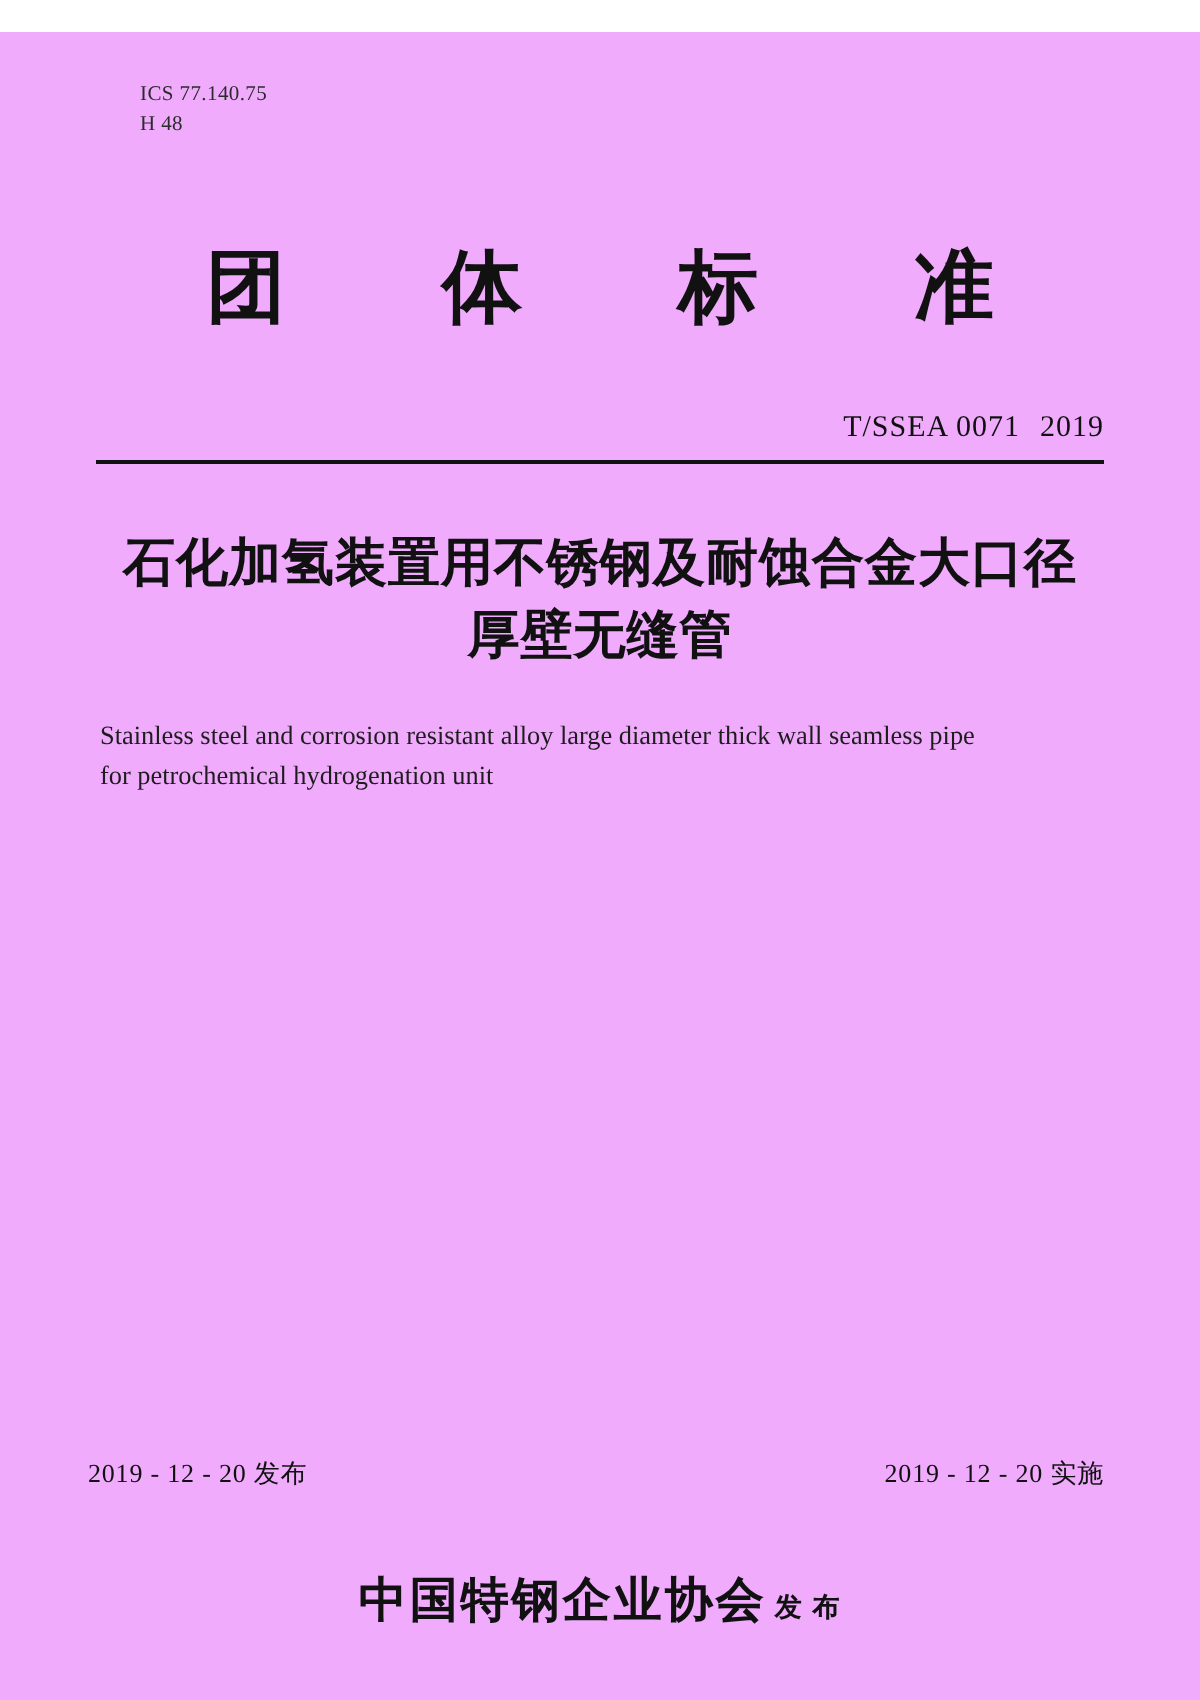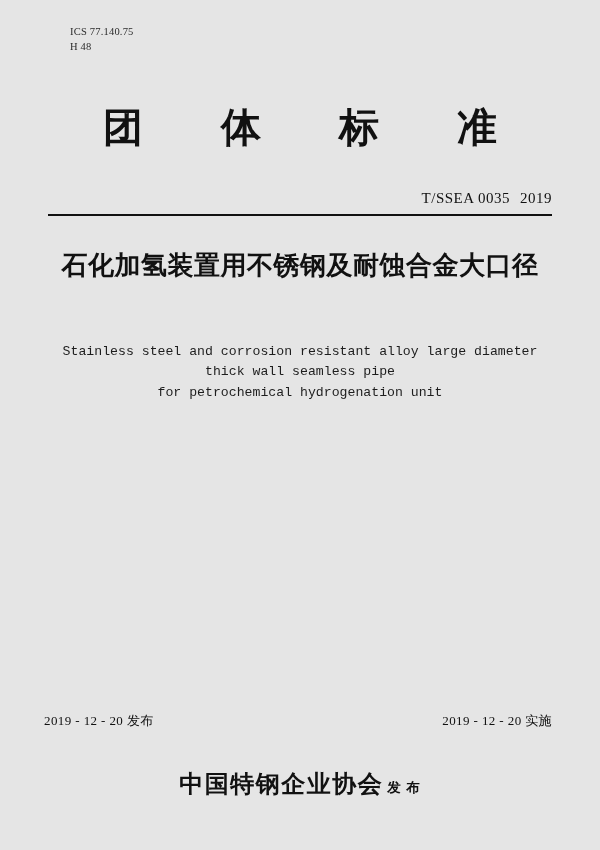--- a/index.html
+++ b/index.html
@@ -12,21 +12,22 @@
     height: 850px;
     position: relative;
     font-family: "Liberation Serif", serif;
     color: #1a1a1a;
     overflow: hidden;
   }
 
   .page {
     position: absolute;
     inset: 0;
-    background: #e5e5e5;
+    background: #f0abfc;
+    margin-top: 16px;
   }
 
   
   .ics-block {
     position: absolute;
     left: 70px;
     top: 24px;
     font-family: "Liberation Serif", serif;
     font-size: 10.5px;
     line-height: 1.45;
@@ -85,22 +86,21 @@
     color: #111;
     letter-spacing: 0.5px;
   }
 
   
   .doc-subtitle {
     position: absolute;
     left: 50px;
     right: 50px;
     top: 342px;
-    text-align: center;
-    font-family: Liberation Mono, monospace;
+    font-family: Liberation Serif, serif;
     font-size: 13.2px;
     line-height: 1.55;
     color: #1d1d1d;
   }
 
   
   .date-row {
     position: absolute;
     left: 44px;
     right: 48px;
@@ -142,27 +142,28 @@
 <div class="page">
 
   <div class="ics-block">
     <div>ICS 77.140.75</div>
     <div>H 48</div>
   </div>
 
   <div class="std-type">团 体 标 准</div>
 
   <div class="std-no">
-    <span>T/SSEA 0035</span><span class="gap"></span><span>2019</span>
+    <span>T/SSEA 0071</span><span class="gap"></span><span>2019</span>
   </div>
 
   <div class="rule-top"></div>
 
   <div class="doc-title">
     <div>石化加氢装置用不锈钢及耐蚀合金大口径</div>
+    <div>厚壁无缝管</div>
   </div>
 
   <div class="doc-subtitle">
     <div>Stainless steel and corrosion resistant alloy large diameter thick wall seamless pipe</div>
     <div>for petrochemical hydrogenation unit</div>
   </div>
 
   <div class="date-row">
     <span>2019 - 12 - 20 发布</span>
     <span>2019 - 12 - 20 实施</span>

